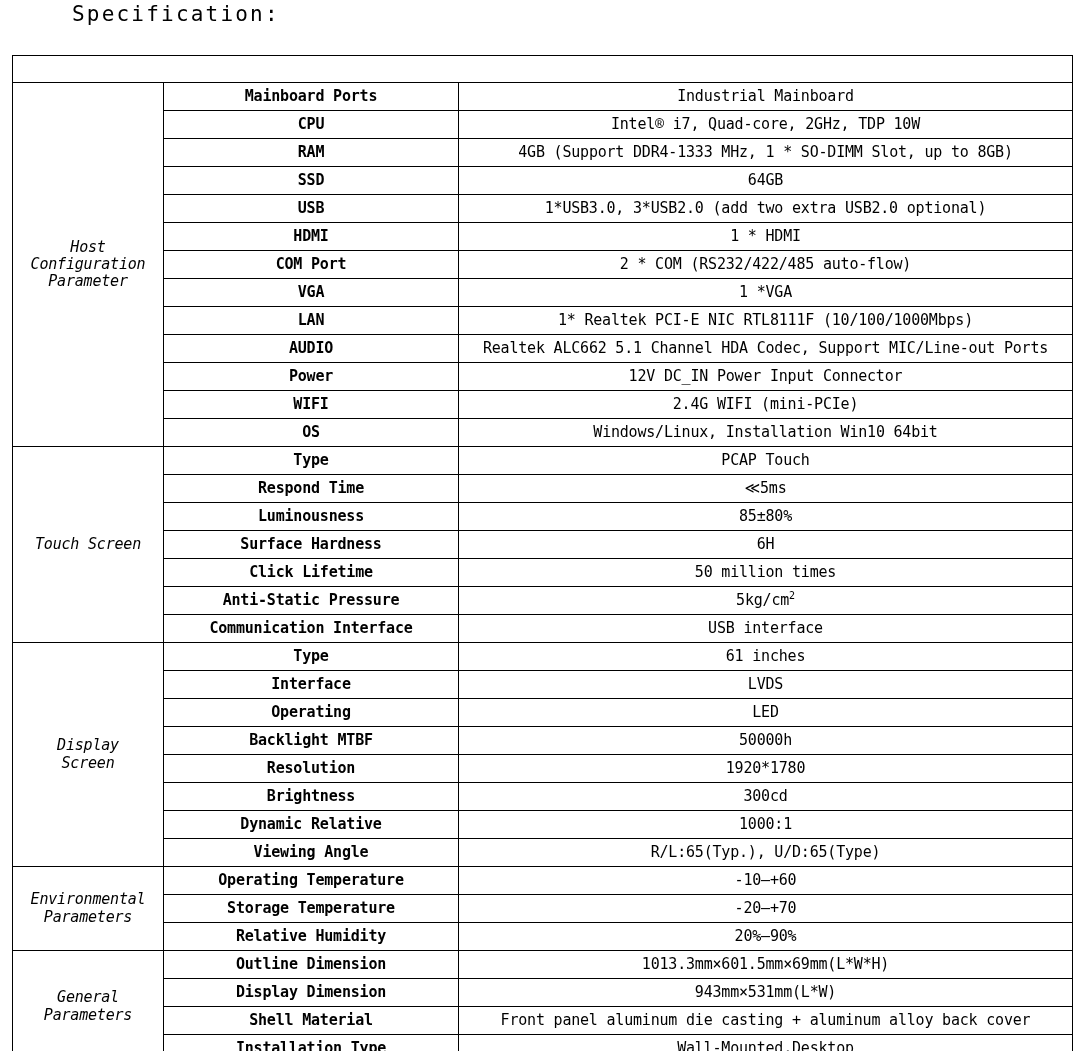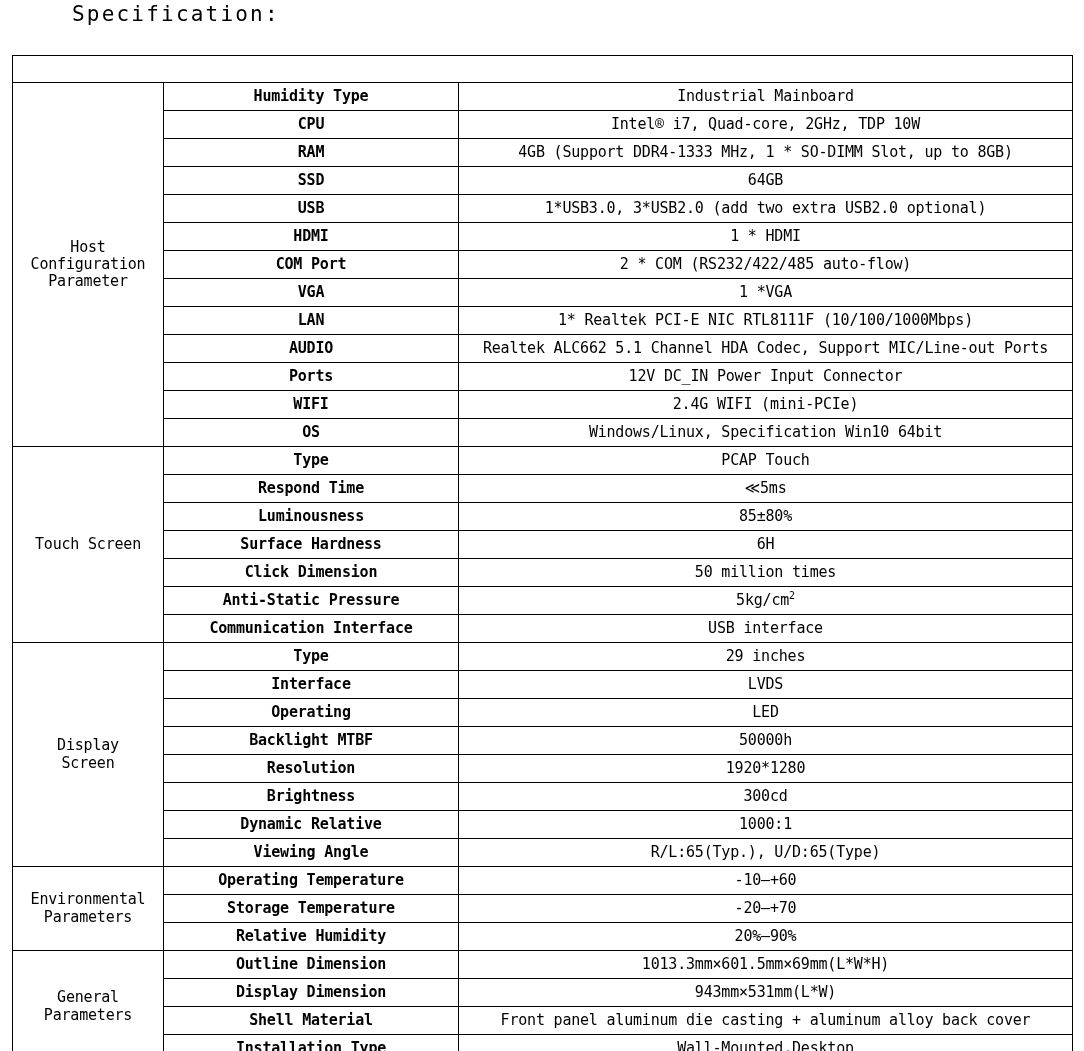--- a/index.html
+++ b/index.html
@@ -69,20 +69,21 @@
   td.header-blank {
     height: 26px;
   }
 
   td.section-label {
     font-size: 16px;
     letter-spacing: 0.4px;
     line-height: 1.55;
     white-space: normal;
     word-break: normal;
+    font-style: italic;
   }
 
   td.param-label {
     font-size: 15.5px;
     font-weight: 700;
     letter-spacing: 0.1px;
   }
 
   td.value-cell {
     font-size: 15px;
@@ -113,21 +114,21 @@
         <col class="c-param">
         <col class="c-value">
       </colgroup>
       <tbody id="spec-body">
 
       <tr>
             <td class="header-blank" colspan="3"></td>
           </tr>
           <tr>
             <td class="row-cell section-label" rowspan="13">Host<br>Configuration<br>Parameter</td>
-            <td class="row-cell param-label">Humidity Type</td>
+            <td class="row-cell param-label">Mainboard Ports</td>
             <td class="row-cell value-cell">Industrial Mainboard</td>
           </tr>
           <tr>
             <td class="row-cell param-label">CPU</td>
             <td class="row-cell value-cell">Intel® i7, Quad-core, 2GHz, TDP 10W</td>
           </tr>
           <tr>
             <td class="row-cell param-label">RAM</td>
             <td class="row-cell value-cell">4GB (Support DDR4-1333 MHz, 1 * SO-DIMM Slot, up to 8GB)</td>
           </tr>
@@ -153,80 +154,80 @@
           </tr>
           <tr>
             <td class="row-cell param-label">LAN</td>
             <td class="row-cell value-cell">1* Realtek PCI-E NIC RTL8111F (10/100/1000Mbps)</td>
           </tr>
           <tr>
             <td class="row-cell param-label">AUDIO</td>
             <td class="row-cell value-cell">Realtek ALC662 5.1 Channel HDA Codec, Support MIC/Line-out Ports</td>
           </tr>
           <tr>
-            <td class="row-cell param-label">Ports</td>
+            <td class="row-cell param-label">Power</td>
             <td class="row-cell value-cell">12V DC_IN Power Input Connector</td>
           </tr>
           <tr>
             <td class="row-cell param-label">WIFI</td>
             <td class="row-cell value-cell">2.4G WIFI (mini-PCIe)</td>
           </tr>
           <tr>
             <td class="row-cell param-label">OS</td>
-            <td class="row-cell value-cell">Windows/Linux, Specification Win10 64bit</td>
+            <td class="row-cell value-cell">Windows/Linux, Installation Win10 64bit</td>
           </tr>
           <tr>
             <td class="row-cell section-label" rowspan="7">Touch Screen</td>
             <td class="row-cell param-label">Type</td>
             <td class="row-cell value-cell">PCAP Touch</td>
           </tr>
           <tr>
             <td class="row-cell param-label">Respond Time</td>
             <td class="row-cell value-cell">≪5ms</td>
           </tr>
           <tr>
             <td class="row-cell param-label">Luminousness</td>
             <td class="row-cell value-cell">85±80%</td>
           </tr>
           <tr>
             <td class="row-cell param-label">Surface Hardness</td>
             <td class="row-cell value-cell">6H</td>
           </tr>
           <tr>
-            <td class="row-cell param-label">Click Dimension</td>
+            <td class="row-cell param-label">Click Lifetime</td>
             <td class="row-cell value-cell">50 million times</td>
           </tr>
           <tr>
             <td class="row-cell param-label">Anti-Static Pressure</td>
             <td class="row-cell value-cell">5kg/cm<sup class="sup2">2</sup></td>
           </tr>
           <tr>
             <td class="row-cell param-label">Communication Interface</td>
             <td class="row-cell value-cell">USB interface</td>
           </tr>
           <tr>
             <td class="row-cell section-label" rowspan="8">Display<br>Screen</td>
             <td class="row-cell param-label">Type</td>
-            <td class="row-cell value-cell">29 inches</td>
+            <td class="row-cell value-cell">61 inches</td>
           </tr>
           <tr>
             <td class="row-cell param-label">Interface</td>
             <td class="row-cell value-cell">LVDS</td>
           </tr>
           <tr>
             <td class="row-cell param-label">Operating</td>
             <td class="row-cell value-cell">LED</td>
           </tr>
           <tr>
             <td class="row-cell param-label">Backlight MTBF</td>
             <td class="row-cell value-cell">50000h</td>
           </tr>
           <tr>
             <td class="row-cell param-label">Resolution</td>
-            <td class="row-cell value-cell">1920*1280</td>
+            <td class="row-cell value-cell">1920*1780</td>
           </tr>
           <tr>
             <td class="row-cell param-label">Brightness</td>
             <td class="row-cell value-cell">300cd</td>
           </tr>
           <tr>
             <td class="row-cell param-label">Dynamic Relative</td>
             <td class="row-cell value-cell">1000:1</td>
           </tr>
           <tr>

